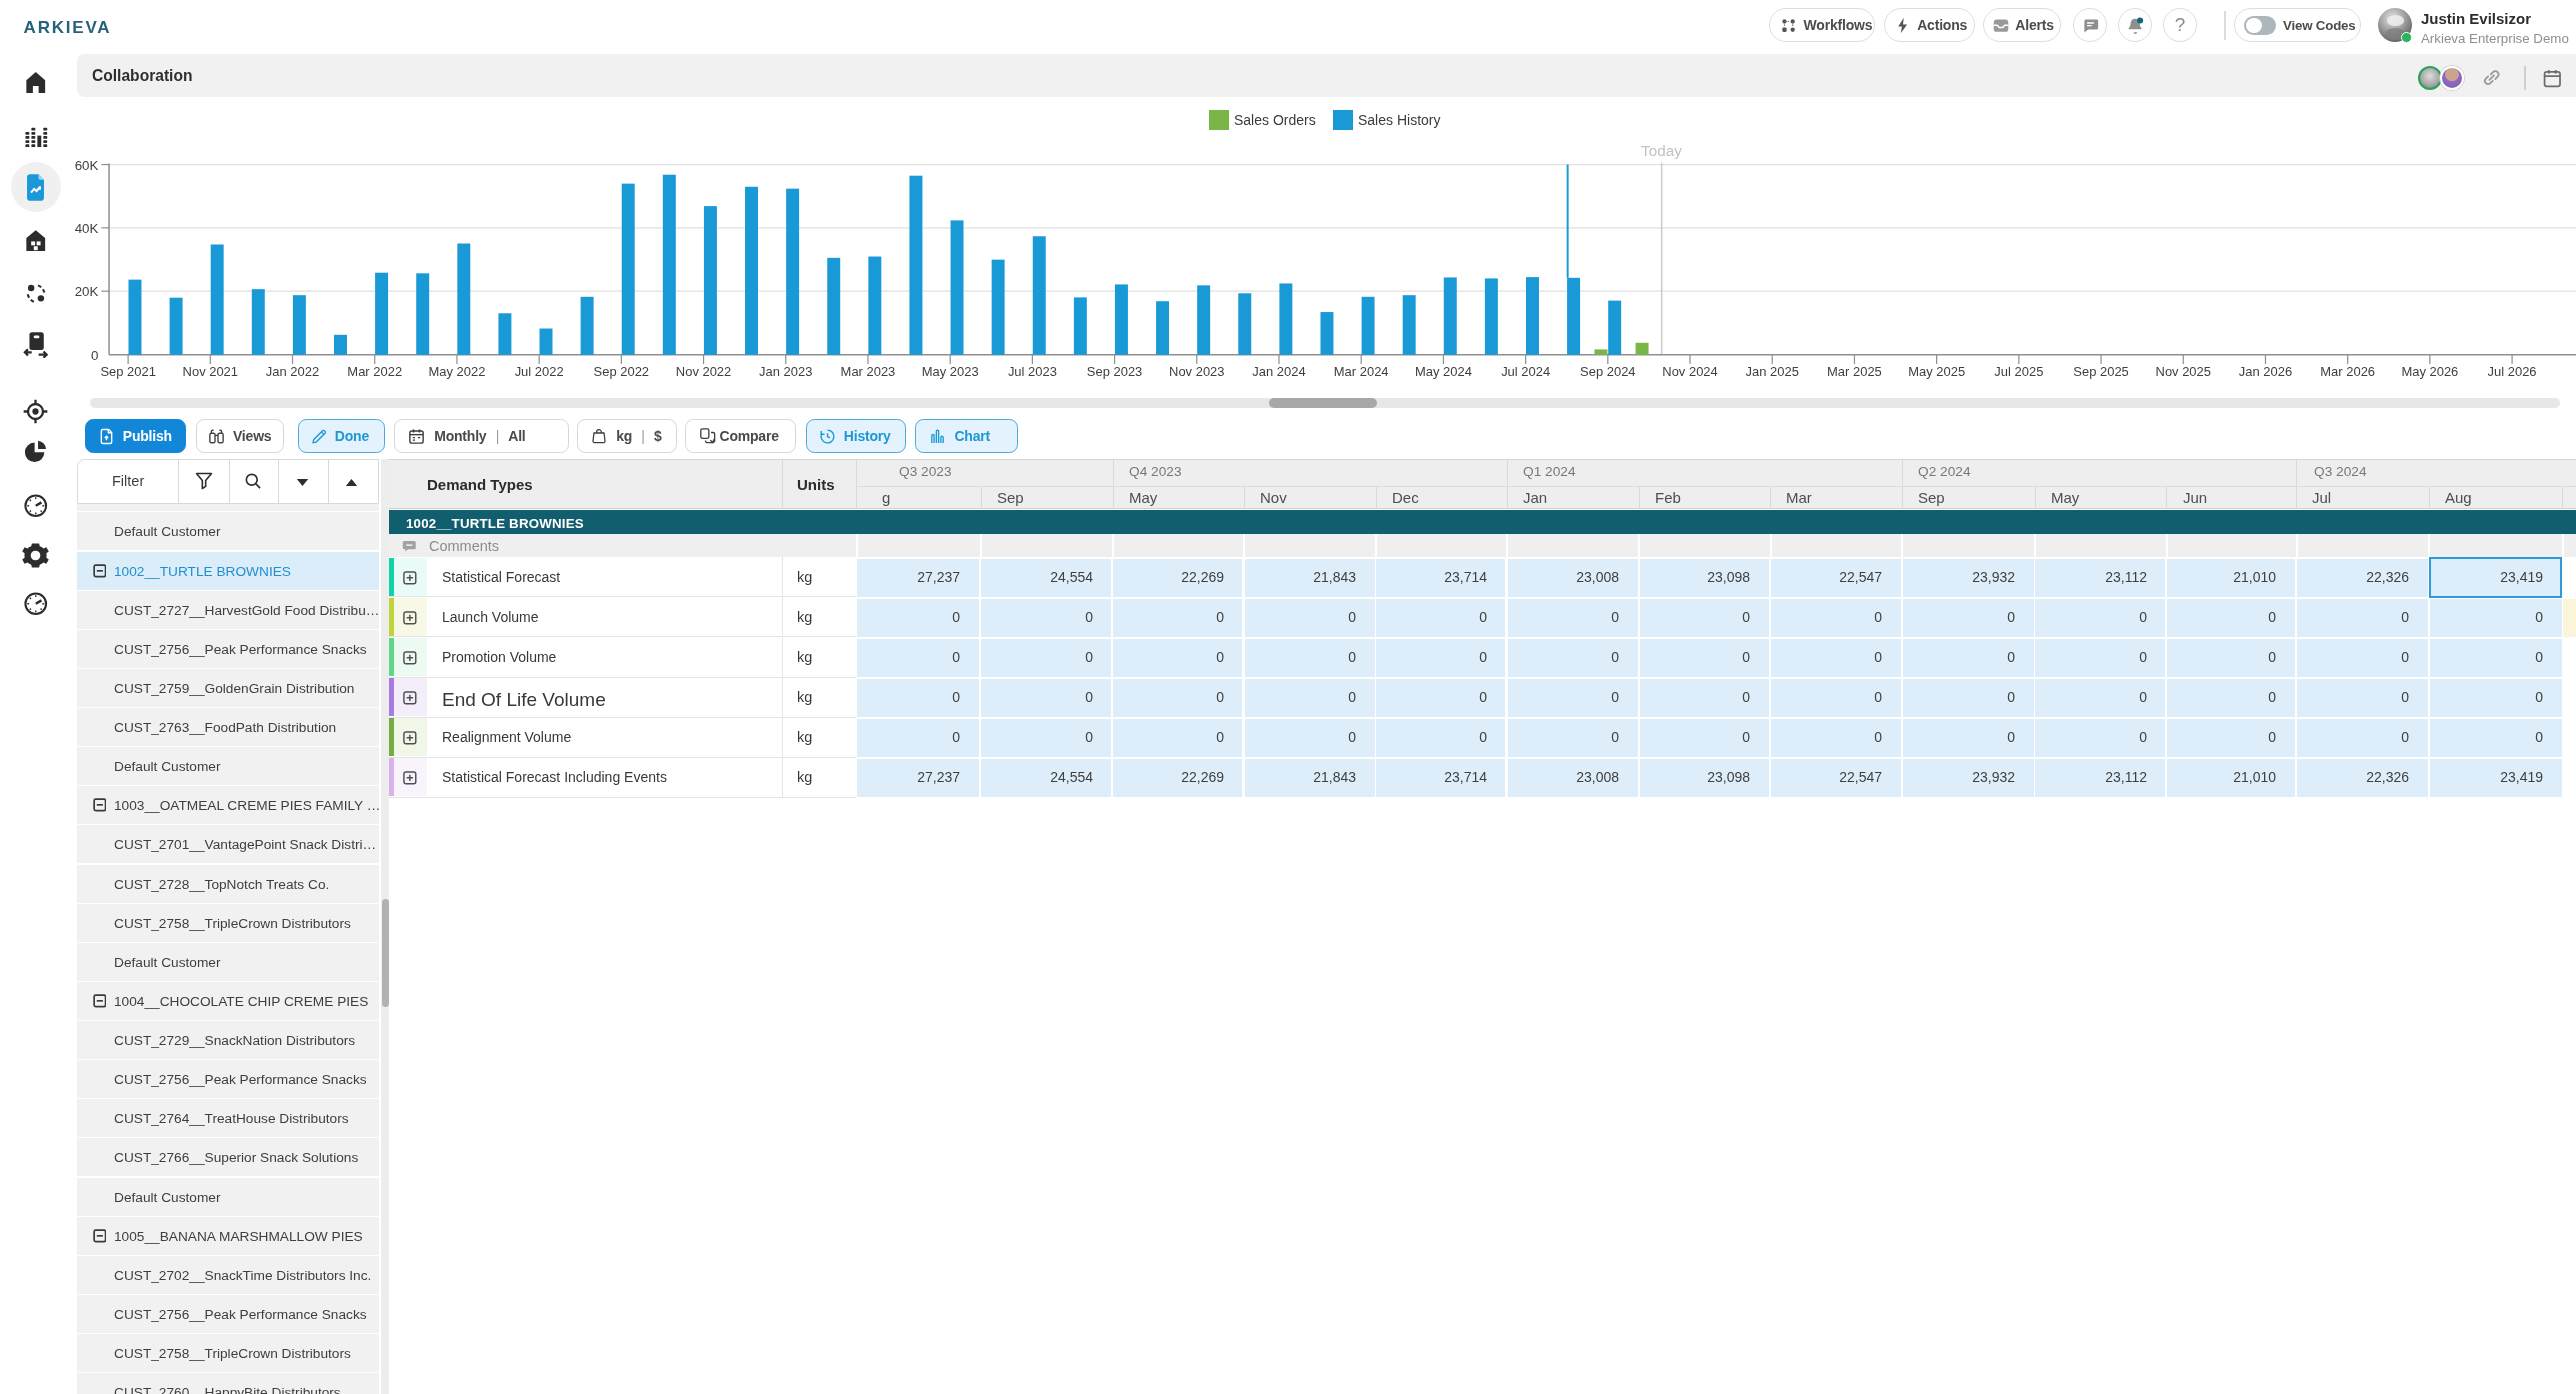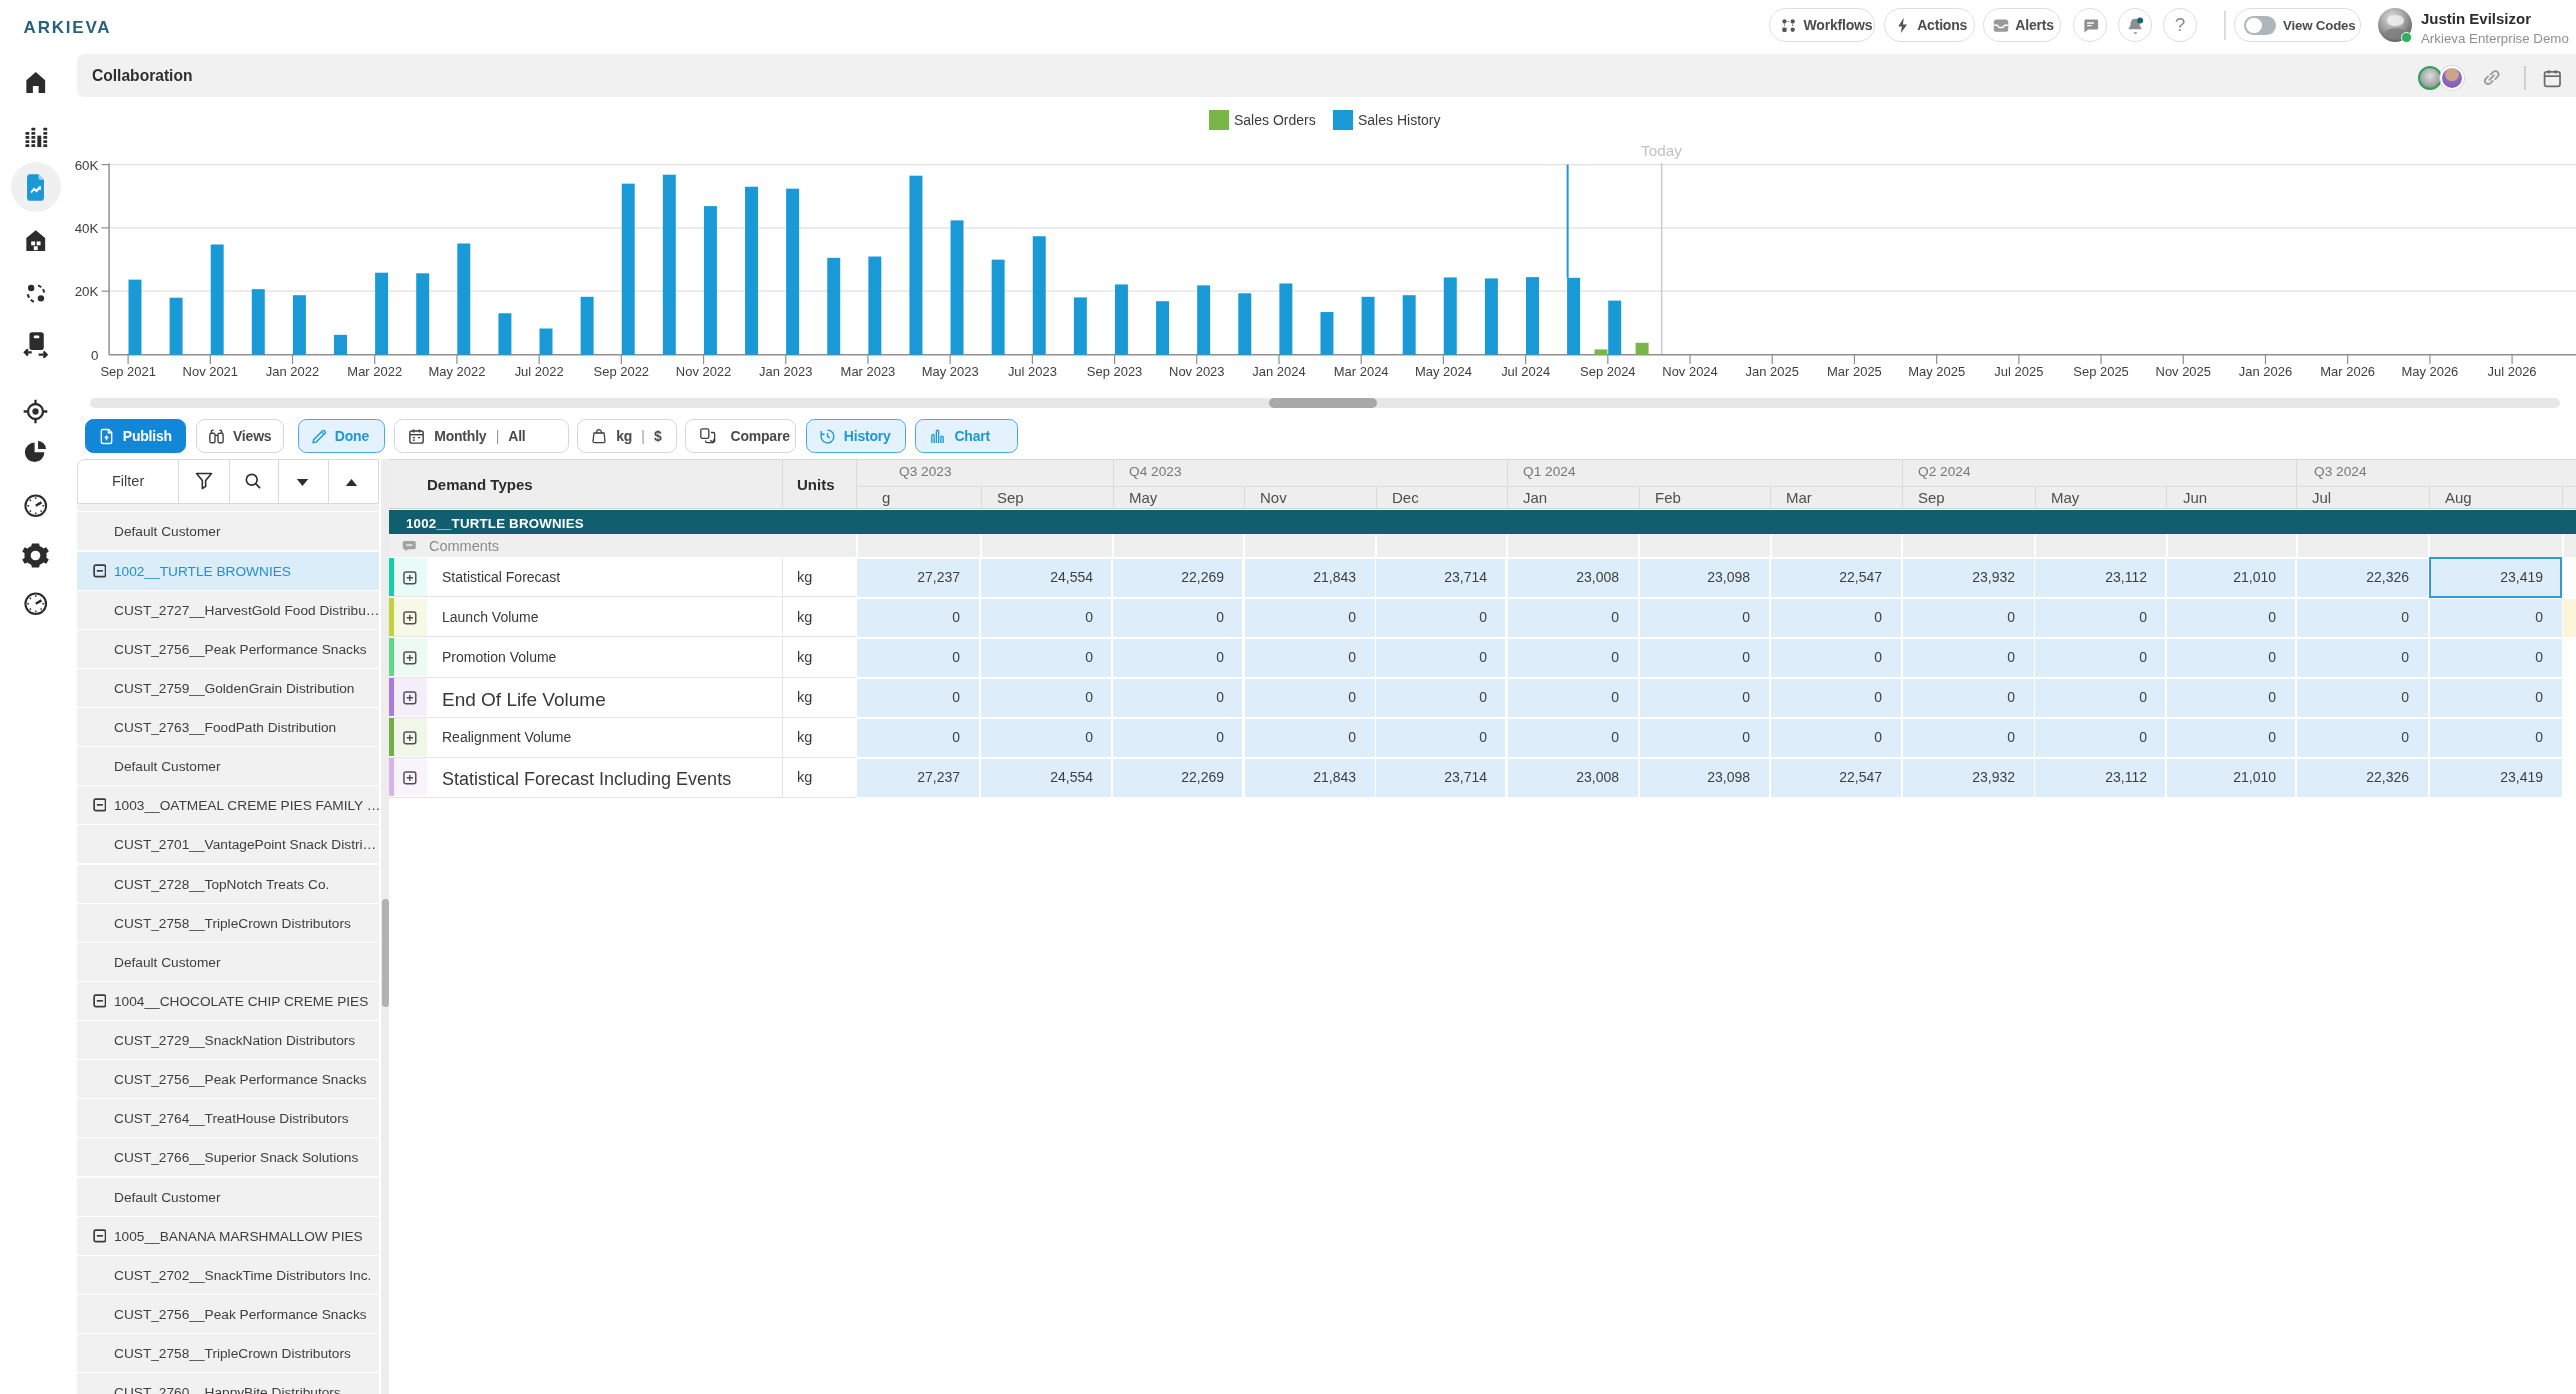--- a/index.html
+++ b/index.html
@@ -310,21 +310,21 @@
     <span style="margin-left:9.2px">kg</span>
     <span style="margin:0 9.2px;color:#9c9c9c;font-weight:400">|</span>
     <span>$</span>
   </div>
 <div class="btn" style="left:685px;width:111px">
     <svg style="margin-left:13px" width="17.5" height="17.5" viewBox="0 0 24 24">
       <rect x="2.5" y="2.5" width="11" height="13" rx="2" stroke="#3d3d3d" stroke-width="1.8" fill="none"></rect>
       <path d="M16.5 7.5h3a2 2 0 0 1 2 2V19a2.5 2.5 0 0 1-2.5 2.5H11a2 2 0 0 1-2-2v-1" stroke="#3d3d3d" stroke-width="1.8" fill="none"></path>
       <path d="m15.5 18 3 3 2.5-4.5" stroke="#3d3d3d" stroke-width="1.8" fill="none"></path>
     </svg>
-    <span style="margin-left:14px">Compare</span>
+    <span style="margin-left:3px">Compare</span>
   </div>
 <div class="btn" style="left:806px;width:100px;background:#e3f2fc;border-color:#4aa8de">
     <svg style="margin-left:12.2px" width="17" height="17" viewBox="0 0 24 24">
       <path d="M12 3a9 9 0 1 1-8.3 5.5" stroke="#1a99d7" stroke-width="2" fill="none"></path>
       <path d="M3.2 4.2v4.6h4.6" stroke="#1a99d7" stroke-width="2" fill="none"></path>
       <path d="M12 7.5V12l3.5 2" stroke="#1a99d7" stroke-width="2" fill="none"></path>
     </svg>
     <span style="margin-left:7.6px;color:#1f97d5">History</span>
   </div>
 <div class="btn" style="left:915px;width:103px;background:#e3f2fc;border-color:#4aa8de">
@@ -688,21 +688,21 @@
 <div class="abs" style="left:2430px;top:719px;width:132px;height:38px;background:#ddeefa"></div>
 <div class="num" style="left:2429px;top:729px;width:114px">0</div>
 <div class="abs" style="left:2563px;top:719px;width:13px;height:38px;background:#ffffff"></div>
 <div class="abs" style="left:389px;top:758px;width:467px;height:40px;background:#fff;border-bottom:1.1px solid #e4e4e4"></div>
 <div class="abs" style="left:389px;top:758px;width:5.3px;height:38px;background:#d8b3ea"></div>
 <div class="abs" style="left:394px;top:758px;width:33px;height:38px;background:#f9f3fc"></div>
 <svg class="abs" style="left:403px;top:771px" width="13.7" height="13.7" viewBox="0 0 18 18">
     <rect x="1.2" y="1.2" width="15.6" height="15.6" rx="2.6" stroke="#4f4f4f" stroke-width="1.9" fill="none"></rect>
     <path d="M9 4.8v8.4M4.8 9h8.4" stroke="#4f4f4f" stroke-width="1.9"></path>
   </svg>
-<div class="abs" style="left:442px;top:769px;font-size:18px;color:#383838">Statistical Forecast Including Events</div>
+<div class="abs" style="left:442px;top:769px;font-size:14px;color:#383838">Statistical Forecast Including Events</div>
 <div class="abs" style="left:797px;top:769px;font-size:14.5px;color:#3a3a3a">kg</div>
 <div class="abs" style="left:782px;top:758px;width:1.1px;height:40px;background:#e6e6e6"></div>
 <div class="abs" style="left:857px;top:759px;width:122px;height:38px;background:#ddeefa"></div>
 <div class="num" style="left:856px;top:769px;width:104px">27,237</div>
 <div class="abs" style="left:981px;top:759px;width:130px;height:38px;background:#ddeefa"></div>
 <div class="num" style="left:981px;top:769px;width:112px">24,554</div>
 <div class="abs" style="left:1113px;top:759px;width:129px;height:38px;background:#ddeefa"></div>
 <div class="num" style="left:1113px;top:769px;width:111px">22,269</div>
 <div class="abs" style="left:1245px;top:759px;width:130px;height:38px;background:#ddeefa"></div>
 <div class="num" style="left:1244px;top:769px;width:112px">21,843</div>

